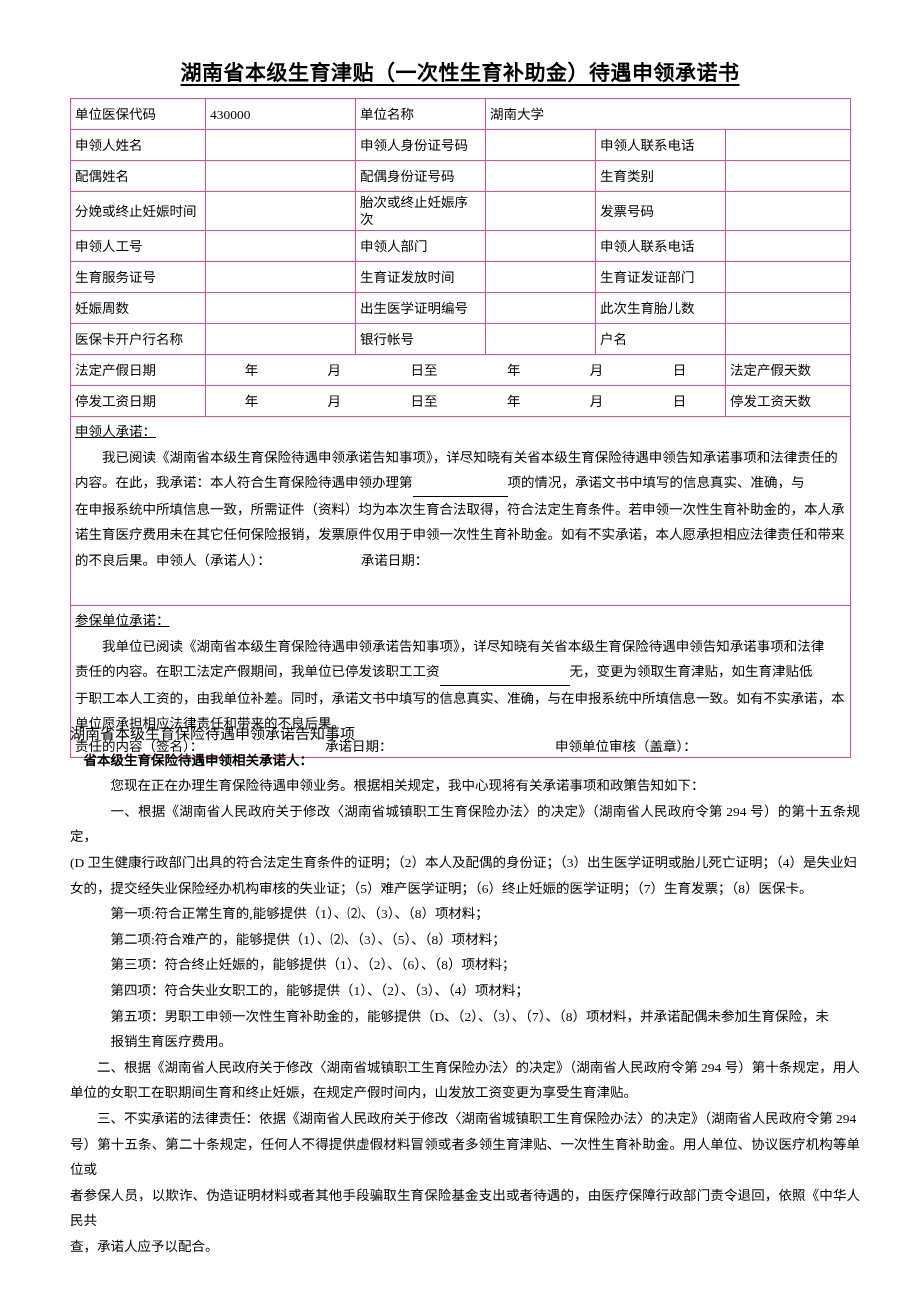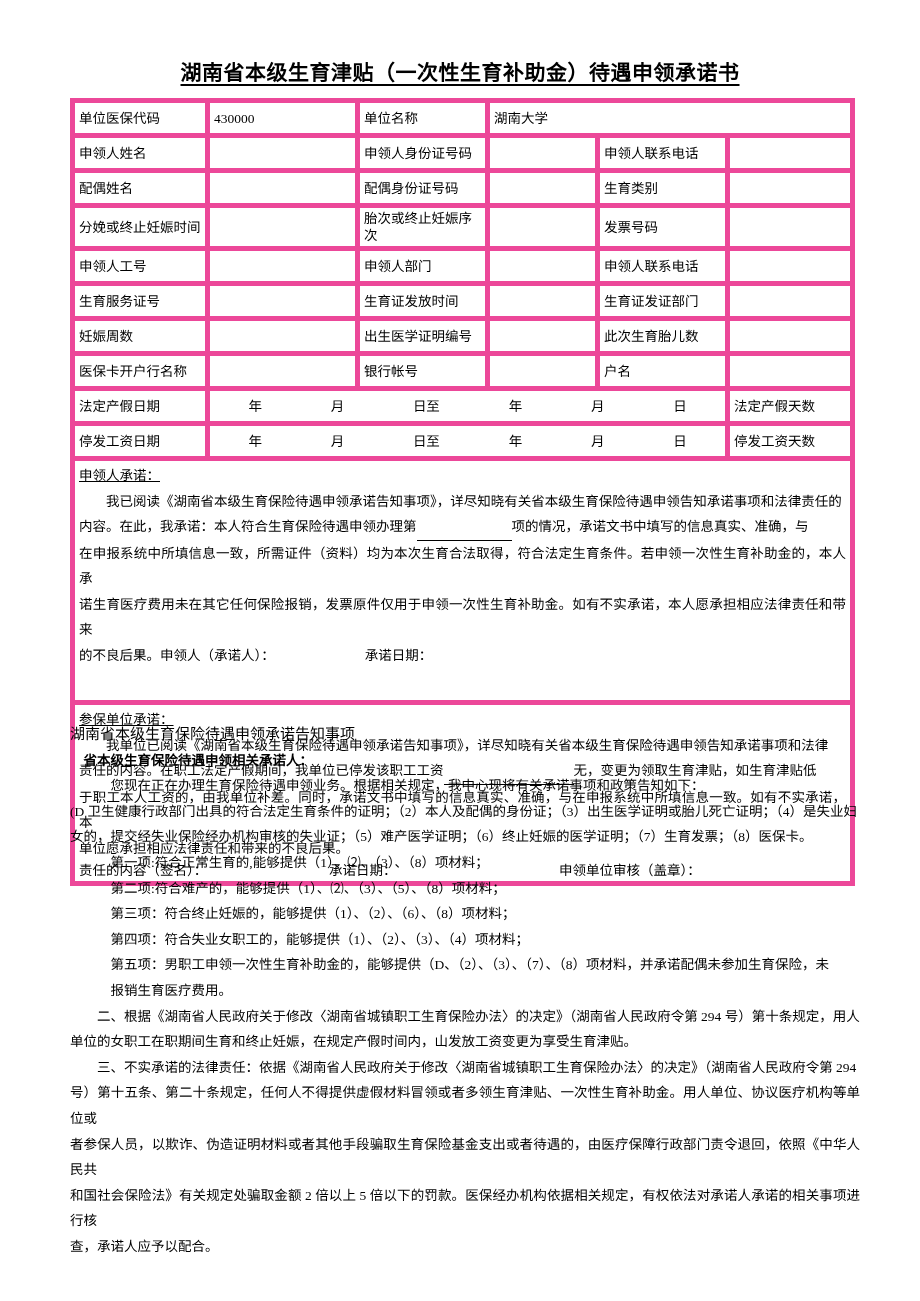--- a/index.html
+++ b/index.html
@@ -43,21 +43,21 @@
   table.form-table {
     position: absolute;
     left: 70px;
     top: 98px;
     width: 780px;
     border-collapse: collapse;
     table-layout: fixed;
     font-size: 13.5px;
   }
   table.form-table td {
-    border: 5px solid #ec4899;
+    border: 1px solid #ec4899;
     padding: 2px 4px;
     vertical-align: middle;
     line-height: 17px;
     height: 26px;
   }
   td.c-center { text-align: left; }
   td.c-left   { text-align: left; }
   td.blank    { }
   .tall { height: 52px; vertical-align: top; padding-top: 3px; }
 
@@ -279,33 +279,33 @@
 
     </tbody>
   </table>
 
   <div class="notice">
     <p class="notice-title">湖南省本级生育保险待遇申领承诺告知事项</p>
 
     <p class="p-ind1">省本级生育保险待遇申领相关承诺人：</p>
     <p class="p-ind3">您现在正在办理生育保险待遇申领业务。根据相关规定，我中心现将有关承诺事项和政策告知如下：</p>
 
+    <p class="p-ind3">一、根据《湖南省人民政府关于修改〈湖南省城镇职工生育保险办法〉的决定》（湖南省人民政府令第 294 号）的第十五条规定，</p>
     <p class="p-none">(D 卫生健康行政部门出具的符合法定生育条件的证明；（2）本人及配偶的身份证；（3）出生医学证明或胎儿死亡证明；（4）是失业妇</p>
     <p class="p-none">女的，提交经失业保险经办机构审核的失业证；（5）难产医学证明；（6）终止妊娠的医学证明；（7）生育发票；（8）医保卡。</p>
 
     <p class="p-ind3">第一项:符合正常生育的,能够提供（1）、⑵、（3）、（8）项材料；</p>
     <p class="p-ind3">第二项:符合难产的，能够提供（1）、⑵、（3）、（5）、（8）项材料；</p>
     <p class="p-ind3">第三项：符合终止妊娠的，能够提供（1）、（2）、（6）、（8）项材料；</p>
     <p class="p-ind3">第四项：符合失业女职工的，能够提供（1）、（2）、（3）、（4）项材料；</p>
     <p class="p-ind3">第五项：男职工申领一次性生育补助金的，能够提供（D、（2）、（3）、（7）、（8）项材料，并承诺配偶未参加生育保险，未</p>
     <p class="p-ind3">报销生育医疗费用。</p>
 
     <p class="p-ind2">二、根据《湖南省人民政府关于修改〈湖南省城镇职工生育保险办法〉的决定》（湖南省人民政府令第 294 号）第十条规定，用人</p>
     <p class="p-none">单位的女职工在职期间生育和终止妊娠，在规定产假时间内，山发放工资变更为享受生育津贴。</p>
 
     <p class="p-ind2">三、不实承诺的法律责任：依据《湖南省人民政府关于修改〈湖南省城镇职工生育保险办法〉的决定》（湖南省人民政府令第 294</p>
     <p class="p-none">号）第十五条、第二十条规定，任何人不得提供虚假材料冒领或者多领生育津贴、一次性生育补助金。用人单位、协议医疗机构等单位或</p>
     <p class="p-none">者参保人员，以欺诈、伪造证明材料或者其他手段骗取生育保险基金支出或者待遇的，由医疗保障行政部门责令退回，依照《中华人民共</p>
-    <p class="p-none">和国社会保险法》有关规定处骗取金额 2 倍以上 5 倍以下的罚款。医保经办机构依据相关规定，有权依法对承诺人承诺的相关事项进行核</p>
     <p class="p-none">查，承诺人应予以配合。</p>
   </div>
 
 </div>
 
 </body></html>

